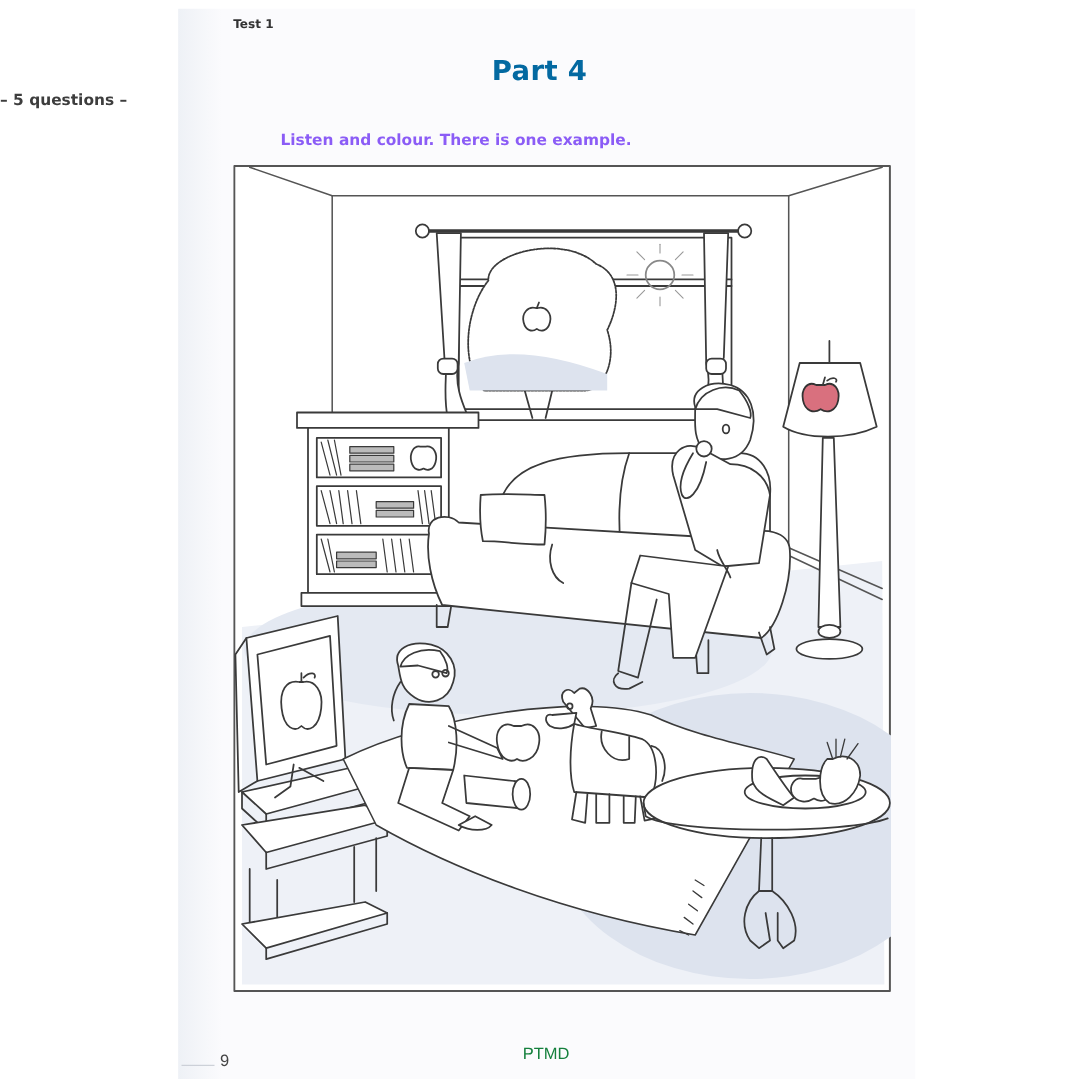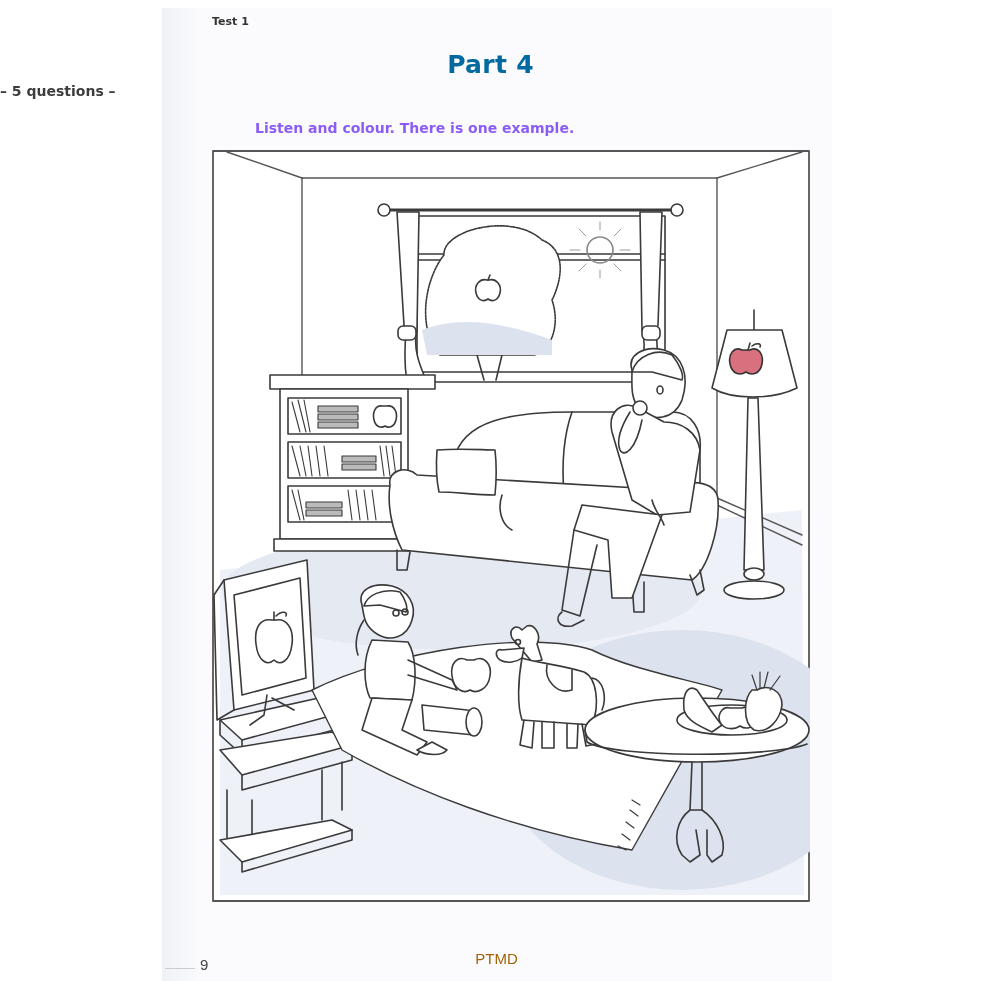--- a/index.html
+++ b/index.html
@@ -34,21 +34,21 @@
   }
   .page-number {
     position: absolute; left: 200px; top: 956px; font-size: 15px; color: #444;
     font-family: "Liberation Sans", sans-serif;
   }
   .page-number-rule {
     position: absolute; left: 165px; top: 968px; width: 30px; border-top: 1px solid #c8ccd4;
   }
   .watermark {
     position: absolute; left: 0; width: 981px; top: 950px; text-align: center;
-    font-size: 15px; color: #a16207; font-family: "Liberation Sans", sans-serif;
+    font-size: 15px; color: #15803d; font-family: "Liberation Sans", sans-serif;
     padding-left: 12px; box-sizing: border-box;
   }
 </style>
 </head>
 <body>
 
 <div class="page"></div>
 <div class="page-shade"></div>
 
 <div class="header-label">Test 1</div>

